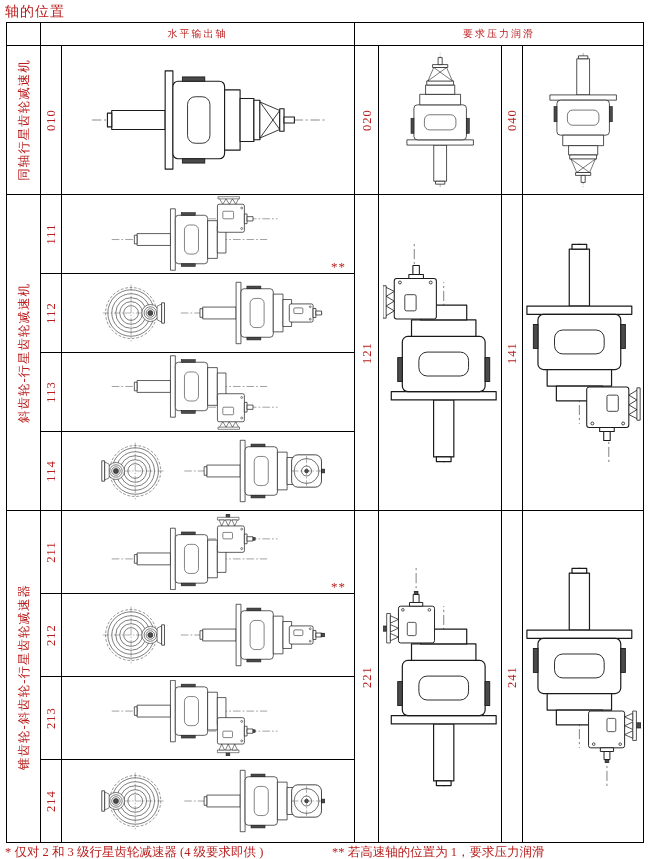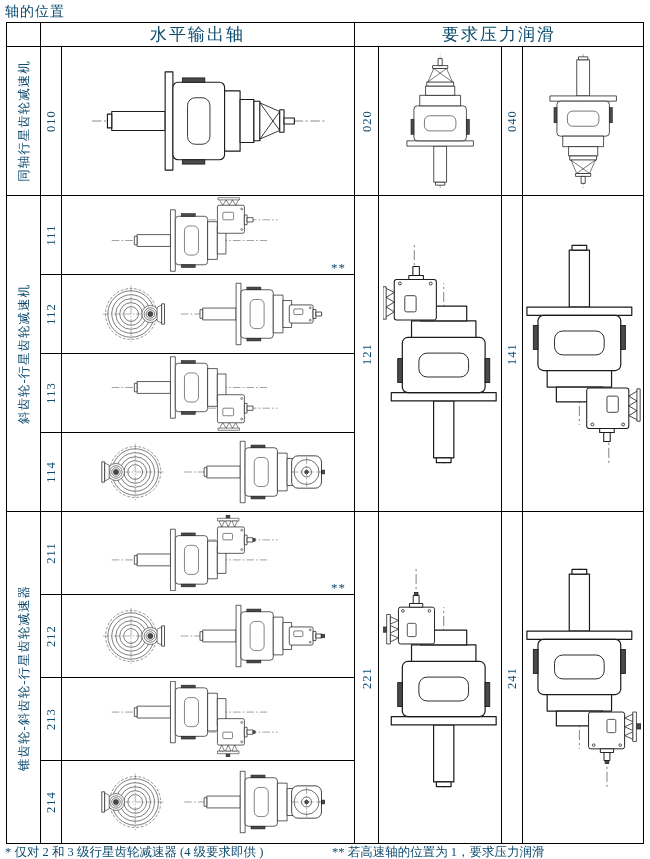--- a/index.html
+++ b/index.html
@@ -1,31 +1,31 @@
 <!DOCTYPE html>
 <html><head>
 <meta charset="utf-8">
 <style>
   html,body { margin:0; padding:0; background:#e8e8e8; }
   .page {
     position:relative; width:650px; height:859px; background:#ffffff;
-    font-family:"Liberation Serif","DejaVu Serif",serif; color:#0c4a6e;
+    font-family:"Liberation Serif","DejaVu Serif",serif; color:#b91c1c;
     overflow:hidden;
   }
   .title { position:absolute; left:5px; top:3px; font-size:14px; letter-spacing:1px; }
   table.grid {
     position:absolute; left:6px; top:22px;
     border-collapse:collapse; table-layout:fixed;
   }
   table.grid td { border:1px solid #000; padding:0; overflow:visible; }
   .rh  { height:23px; }
   .rg1 { height:149px; }
   .rg2 { height:79px; }
   .rg3 { height:83px; }
-  td.hcell { text-align:center; vertical-align:middle; font-size:17px; letter-spacing:2px; }
+  td.hcell { text-align:center; vertical-align:middle; font-size:10px; letter-spacing:2px; }
   td.lab, td.code { position:relative; }
   .vt {
     position:absolute; left:50%; top:50%;
     transform:translate(-50%,-50%) rotate(-90deg);
     white-space:nowrap; font-size:12.5px; letter-spacing:1px;
   }
   td.cell { position:relative; text-align:center; vertical-align:middle; }
   .note { position:absolute; right:8px; bottom:-2px; font-size:13px; letter-spacing:1px; }
   .footnotes { position:absolute; left:0; top:844px; width:650px; height:15px; font-size:12.5px; }
   .fn1 { position:absolute; left:5px; top:0; white-space:nowrap; }

